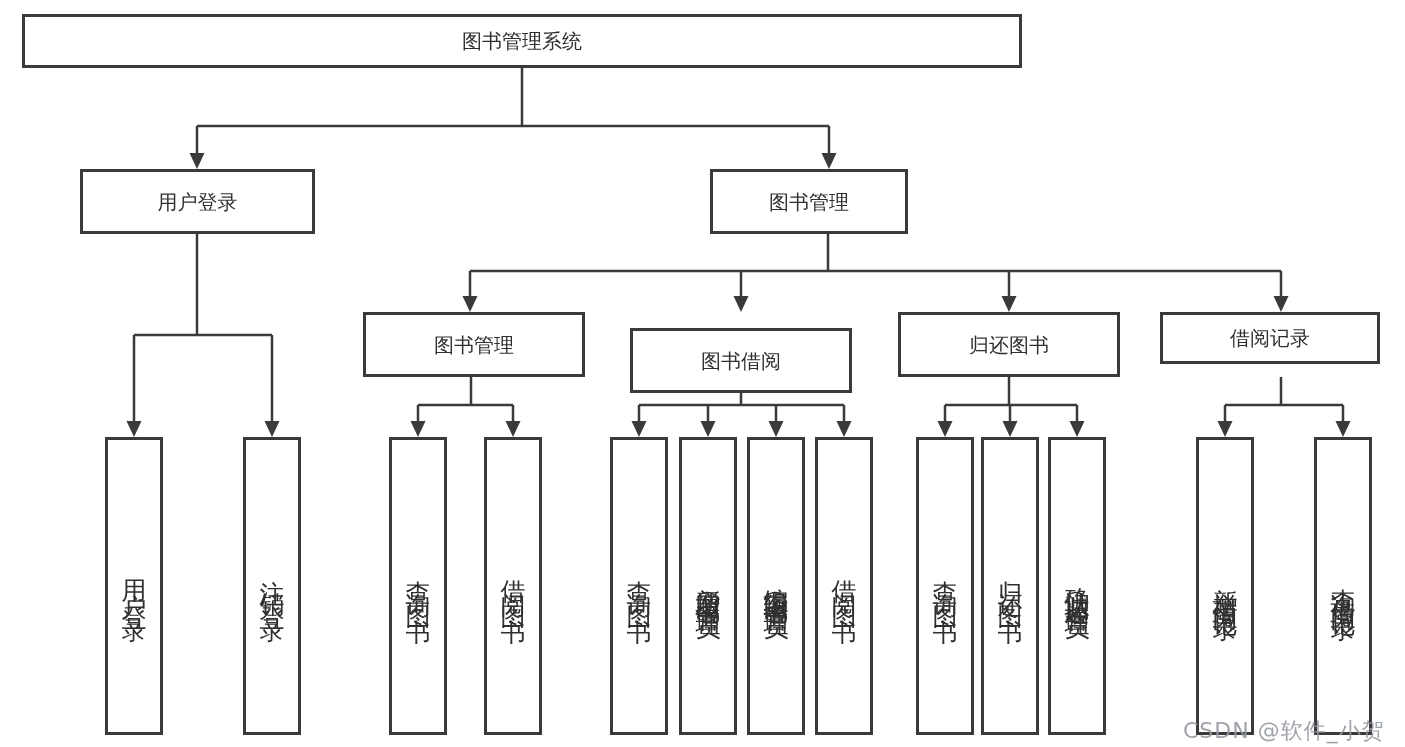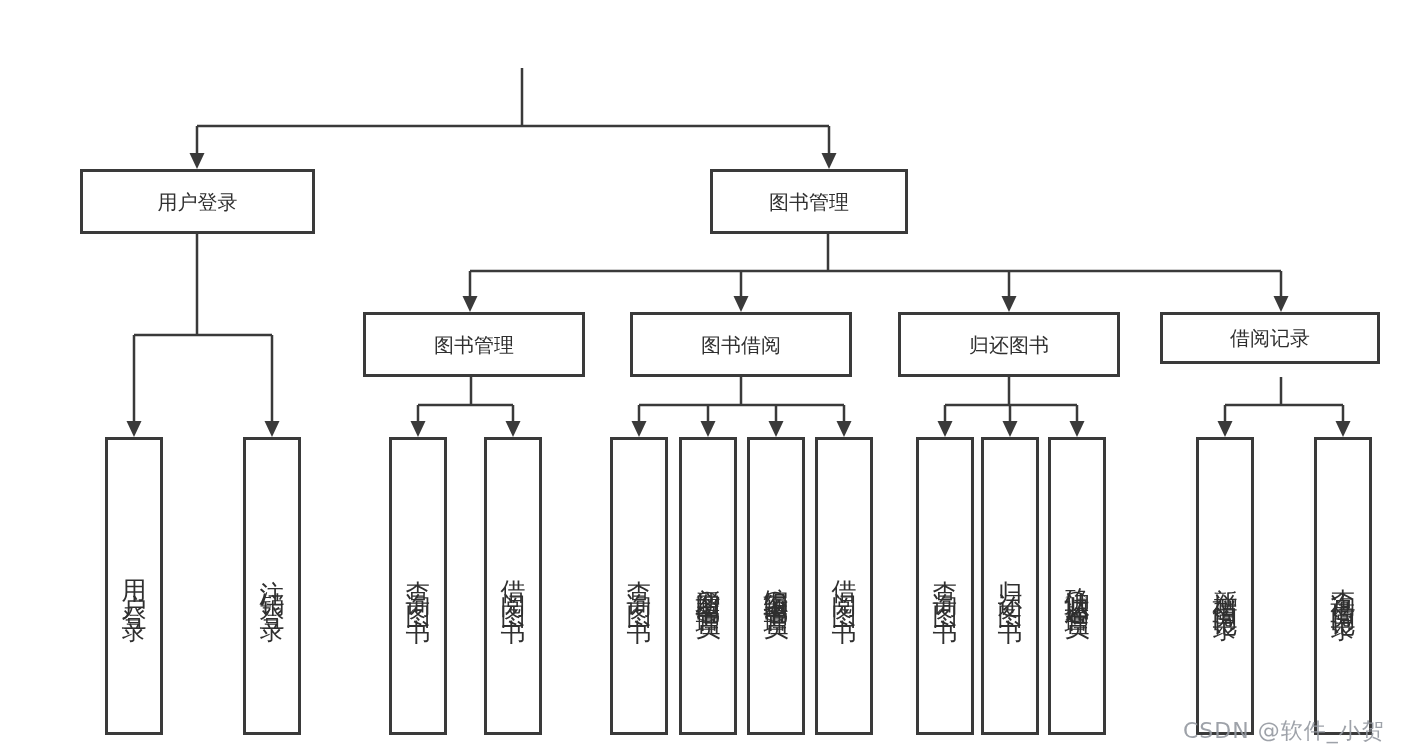--- a/index.html
+++ b/index.html
@@ -45,32 +45,35 @@
              M1001.5 296L1016.5 296L1009 312Z M1273.5 296L1288.5 296L1281 312Z
              M126.5 421L141.5 421L134 437Z M264.5 421L279.5 421L272 437Z
              M410.5 421L425.5 421L418 437Z M505.5 421L520.5 421L513 437Z
              M631.5 421L646.5 421L639 437Z M700.5 421L715.5 421L708 437Z
              M768.5 421L783.5 421L776 437Z M836.5 421L851.5 421L844 437Z
              M937.5 421L952.5 421L945 437Z M1002.5 421L1017.5 421L1010 437Z
              M1069.5 421L1084.5 421L1077 437Z M1217.5 421L1232.5 421L1225 437Z
              M1335.5 421L1350.5 421L1343 437Z" fill="#3a3a3a" stroke="none"></path>
   </svg>
 
+  <div class="node" style="left:22px;top:14px;width:1000px;height:54px">
+    <span>图书管理系统</span>
+  </div>
 
   <div class="node" style="left:80px;top:169px;width:235px;height:65px">
     <span>用户登录</span>
   </div>
   <div class="node" style="left:710px;top:169px;width:198px;height:65px">
     <span>图书管理</span>
   </div>
 
   <div class="node" style="left:363px;top:312px;width:222px;height:65px">
     <span>图书管理</span>
   </div>
-  <div class="node" style="left:630px;top:312px;width:222px;height:65px">
+  <div class="node" style="left:630px;top:328px;width:222px;height:65px">
     <span>图书借阅</span>
   </div>
   <div class="node" style="left:898px;top:312px;width:222px;height:65px">
     <span>归还图书</span>
   </div>
   <div class="node" style="left:1160px;top:312px;width:220px;height:52px">
     <span>借阅记录</span>
   </div>
 
   <div class="node leaf" style="left:105px">

